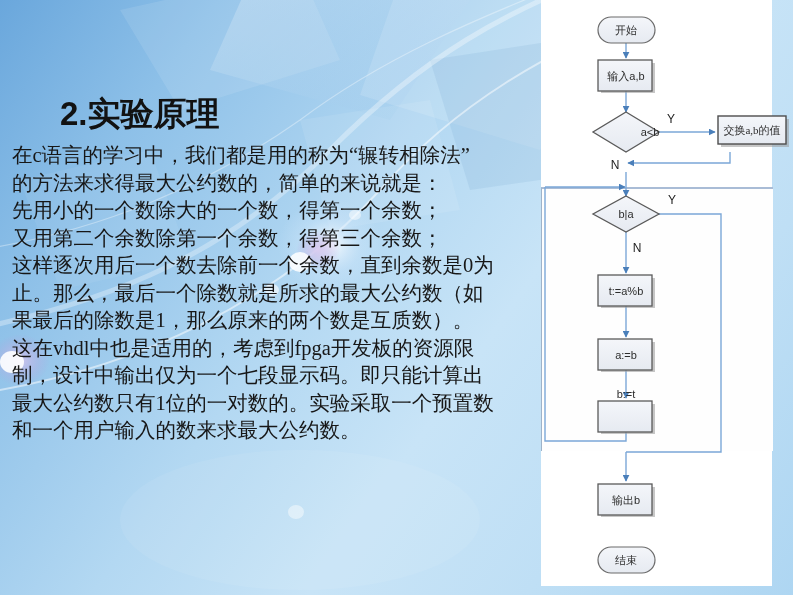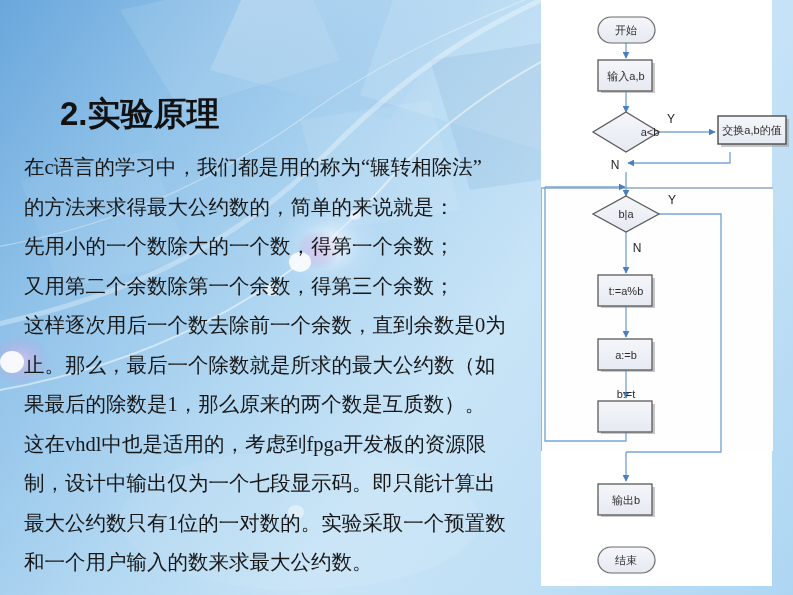--- a/index.html
+++ b/index.html
@@ -40,21 +40,21 @@
   .body-text {
     position: absolute;
     left: 12px;
     top: 142px;
     width: 520px;
     font-size: 20.5px;
     line-height: 27.5px;
     color: #171717;
     font-family: "Liberation Serif", "DejaVu Serif", serif;
   }
-  .body-text p { margin: 12px; white-space: nowrap; }
+  .body-text p { margin: 0; white-space: nowrap; }
 
   
   .chart-panel {
     position: absolute;
     left: 541px;
     top: 0px;
     width: 231px;
     height: 586px;
     background: #ffffff;
   }
@@ -238,21 +238,21 @@
       <rect x="57" y="484" width="54" height="31" fill="url(#boxFill)" stroke="#5a5a5a" stroke-width="1.3"></rect>
 
       <rect x="57" y="547" width="57" height="26" rx="13" ry="13" fill="url(#boxFill)" stroke="#6b6b6b" stroke-width="1.2"></rect>
     </svg>
   </div>
 
   <div style="position:absolute;left:541px;top:0;width:304px;height:595px;">
     <div class="node-label" style="left:85px;top:30px;">开始</div>
     <div class="node-label" style="left:85px;top:76px;">输入a,b</div>
     <div class="node-label" style="left:85px;top:132px;margin-left:24px;">a&lt;b</div>
-    <div class="node-label" style="left:211px;top:130px;">交换a,b的值</div>
+    <div class="node-label" style="left:211px;top:130px;font-family:Liberation Serif, serif;">交换a,b的值</div>
     <div class="node-label" style="left:85px;top:214px;">b|a</div>
     <div class="node-label" style="left:85px;top:291px;">t:=a%b</div>
     <div class="node-label" style="left:85px;top:355px;text-align:right;">a:=b</div>
     <div class="node-label" style="left:85px;top:394px;">b:=t</div>
     <div class="node-label" style="left:85px;top:500px;">输出b</div>
     <div class="node-label" style="left:85px;top:560px;">结束</div>
 
     <div class="edge-label" style="left:130px;top:119px;">Y</div>
     <div class="edge-label" style="left:74px;top:165px;">N</div>
     <div class="edge-label" style="left:131px;top:200px;">Y</div>

